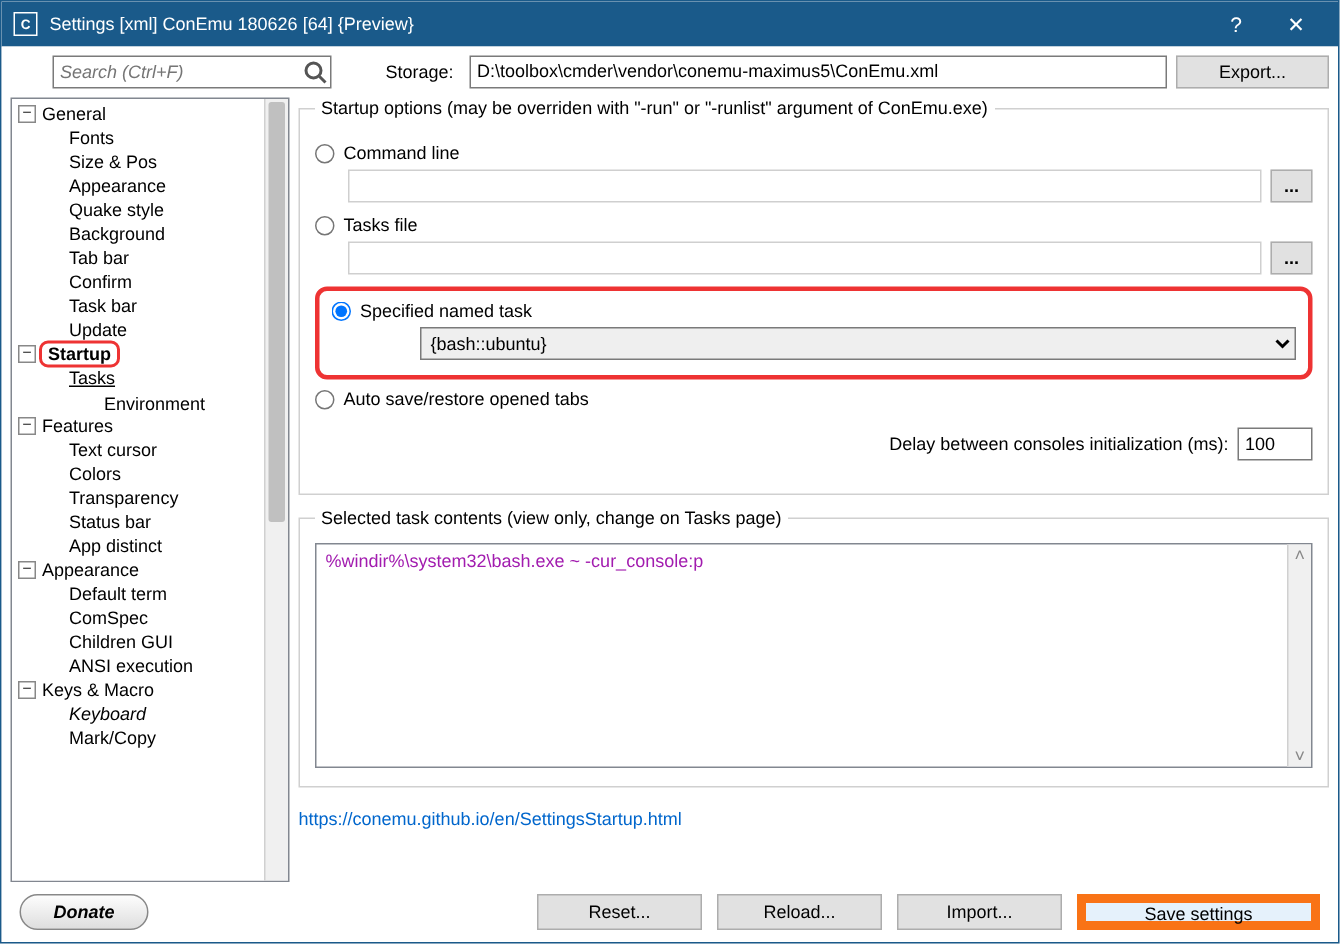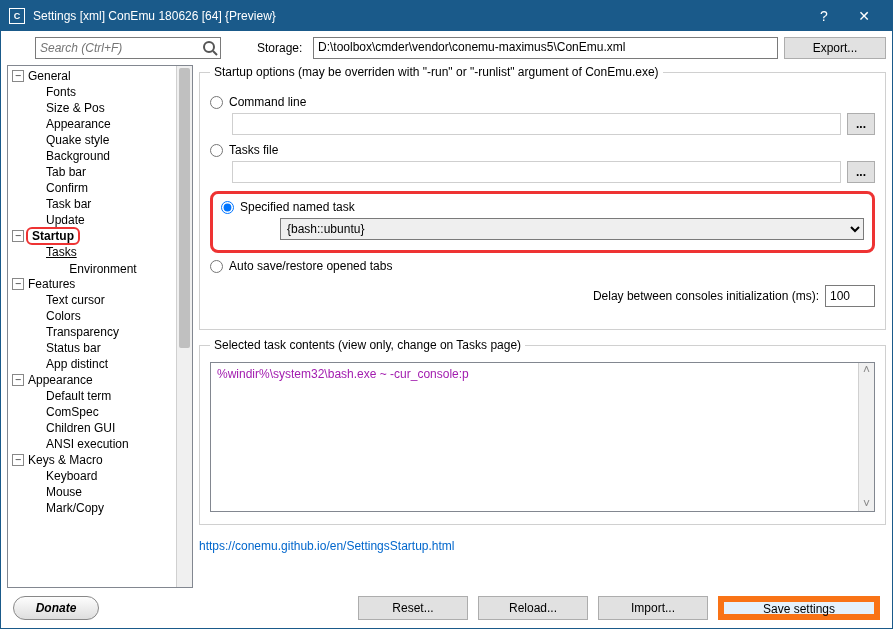--- a/index.html
+++ b/index.html
@@ -242,29 +242,23 @@
               <span class="label">ANSI execution</span>
             </div>
           </div>
           <div class="tnode">
             <div class="row" style="padding-left: 4px;">
               <span class="toggle">−</span>
               <span class="label">Keys &amp; Macro</span>
             </div>
           </div>
           <div class="tnode">
-            <div class="row" style="padding-left: 22px;">
+            <div class="row" style="padding-left: 22px; font-style: italic;">
               <span class="toggle empty"></span>
               <span class="label">Keyboard</span>
-            </div>
-          </div>
-          <div class="tnode">
-            <div class="row" style="padding-left: 22px;">
-              <span class="toggle empty"></span>
-              <span class="label">Mouse</span>
             </div>
           </div>
           <div class="tnode">
             <div class="row" style="padding-left: 22px;">
               <span class="toggle empty"></span>
               <span class="label">Mark/Copy</span>
             </div>
           </div>
         </div>
       <div class="tree-scroll">

